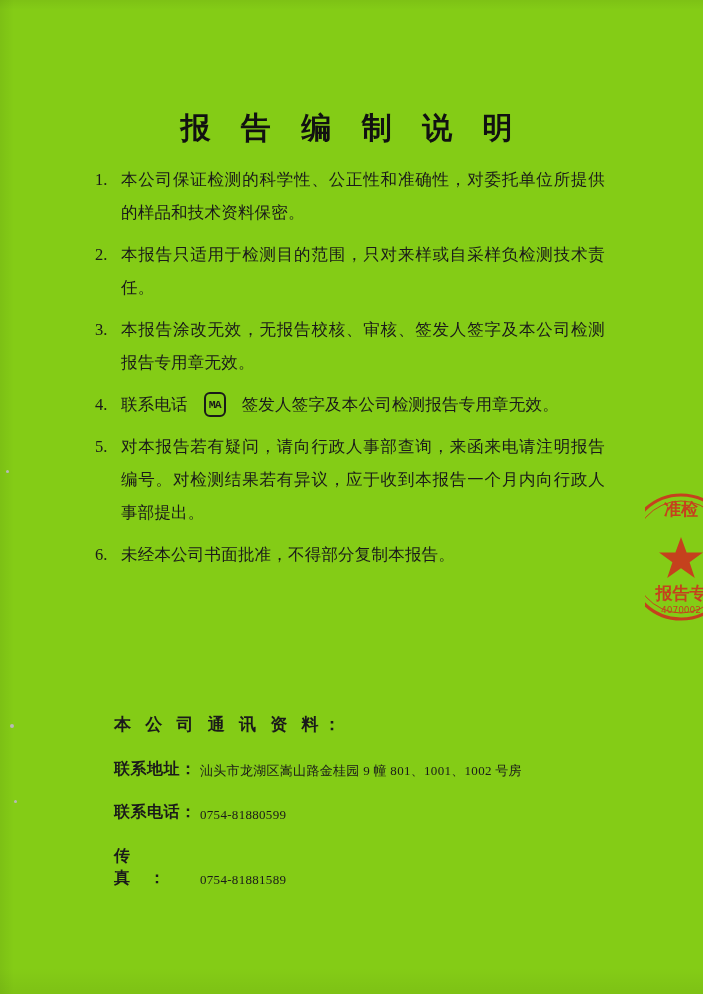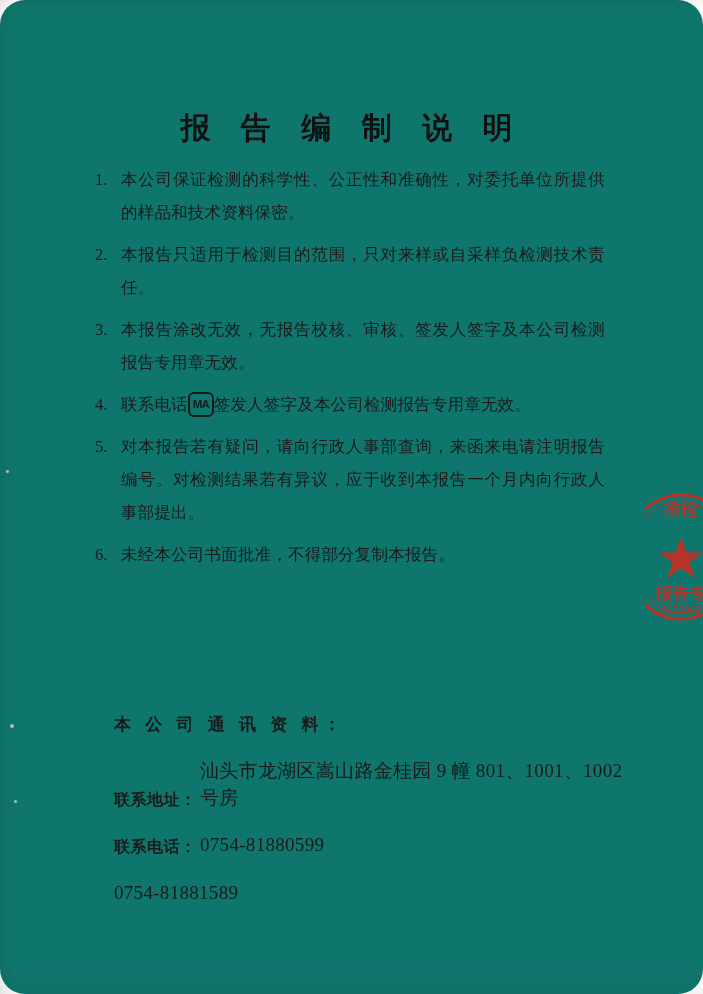--- a/index.html
+++ b/index.html
@@ -11,22 +11,21 @@
     height: 994px;
     background: #ffffff;
     font-family: "Liberation Serif", "DejaVu Serif", serif;
     color: #1a1a1a;
     position: relative;
     overflow: hidden;
   }
   .page {
     position: absolute;
     inset: 0;
-    background: #0f766e;
-    border-radius: 25px;
+    background: #84cc16;
   }
   
   .scan-edge-left {
     position: absolute;
     left: 0; top: 0; bottom: 0; width: 14px;
     background: linear-gradient(to right, rgba(0,0,0,0.06), rgba(0,0,0,0));
     pointer-events: none;
   }
   .scan-edge-top {
     position: absolute;
@@ -84,26 +83,26 @@
     text-align: justify;
     letter-spacing: 0.2px;
   }
   .ma-badge {
     display: inline-block;
     border: 2px solid #1a1a1a;
     border-radius: 6px;
     padding: 4px 3px;
     font-size: 11.5px;
     font-weight: bold;
-    font-family: Liberation Sans, sans-serif;
+    font-family: Liberation Mono, monospace;
     letter-spacing: -1px;
     line-height: 1.15;
     position: relative;
     top: -2px;
-    margin: 0 0;
+    margin: 0 16px;
   }
 
   .contact {
     position: absolute;
     top: 713px;
     left: 114px;
     width: 520px;
     font-size: 16px;
   }
   .contact-title {
@@ -121,21 +120,21 @@
   .contact-label {
     font-weight: bold;
     flex: 0 0 86px;
     letter-spacing: 0.5px;
     font-size: 16px;
   }
   .contact-label.wide-space {
     letter-spacing: 19px;
   }
   .contact-value {
-    font-size: 19px;
+    font-size: 13px;
     letter-spacing: 0.3px;
   }
 
   
   .seal {
     position: absolute;
     left: 645px;
     top: 487px;
     width: 120px;
     height: 140px;
@@ -202,20 +201,21 @@
       <span class="contact-value">汕头市龙湖区嵩山路金桂园 9 幢 801、1001、1002 号房</span>
     </div>
 
 
     <div class="contact-row">
       <span class="contact-label">联系电话：</span>
       <span class="contact-value">0754-81880599</span>
     </div>
 
     <div class="contact-row">
+      <span class="contact-label wide-space">传　真：</span>
       <span class="contact-value">0754-81881589</span>
     </div>
   </div>
 
   <div class="seal">
     <svg width="120" height="140" viewBox="0 0 120 140" aria-hidden="true">
       <g opacity="0.85">
         <ellipse cx="36" cy="70" rx="56" ry="62" fill="none" stroke="#d1291f" stroke-width="3.2"></ellipse>
         <ellipse cx="36" cy="70" rx="50" ry="56" fill="none" stroke="#d1291f" stroke-width="1"></ellipse>
         <polygon points="36,50 41.6,65.6 58,65.6 44.6,75.2 49.8,91 36,81.2 22.2,91 27.4,75.2 14,65.6 30.4,65.6" fill="#d1291f"></polygon>

